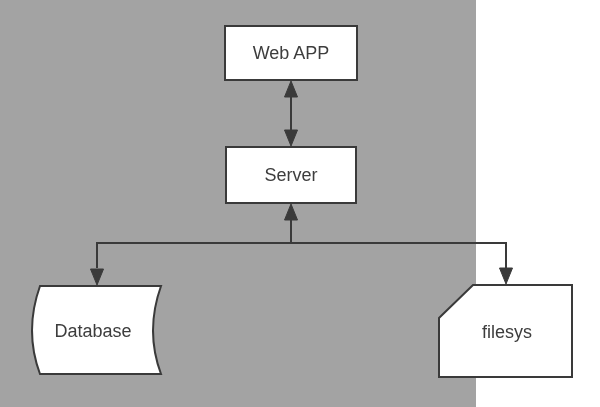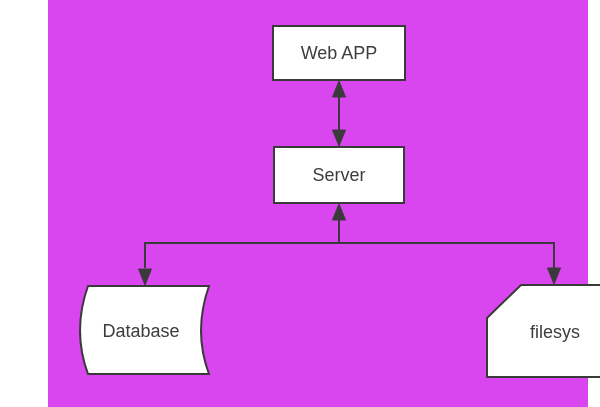--- a/index.html
+++ b/index.html
@@ -5,24 +5,23 @@
   html, body {
     margin: 0;
     padding: 0;
     background: #ffffff;
     width: 600px;
     height: 407px;
     overflow: hidden;
   }
   .canvas {
     position: relative;
-    width: 540px;
+    width: 476px;
     height: 407px;
-    background: #d946ef;
-    margin-left: 48px;
+    background: #a3a3a3;
   }
   svg {
     display: block;
   }
   .shape {
     fill: #ffffff;
     stroke: #3a3a3a;
     stroke-width: 2;
   }
   .edge {

